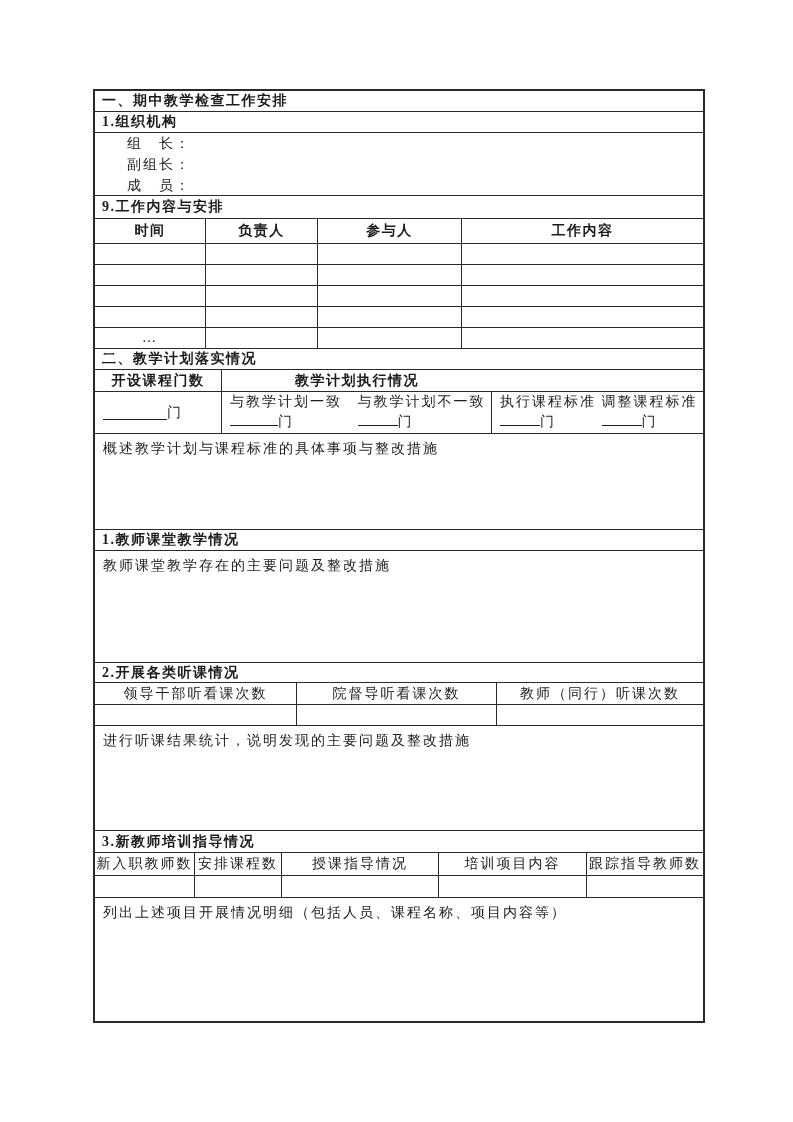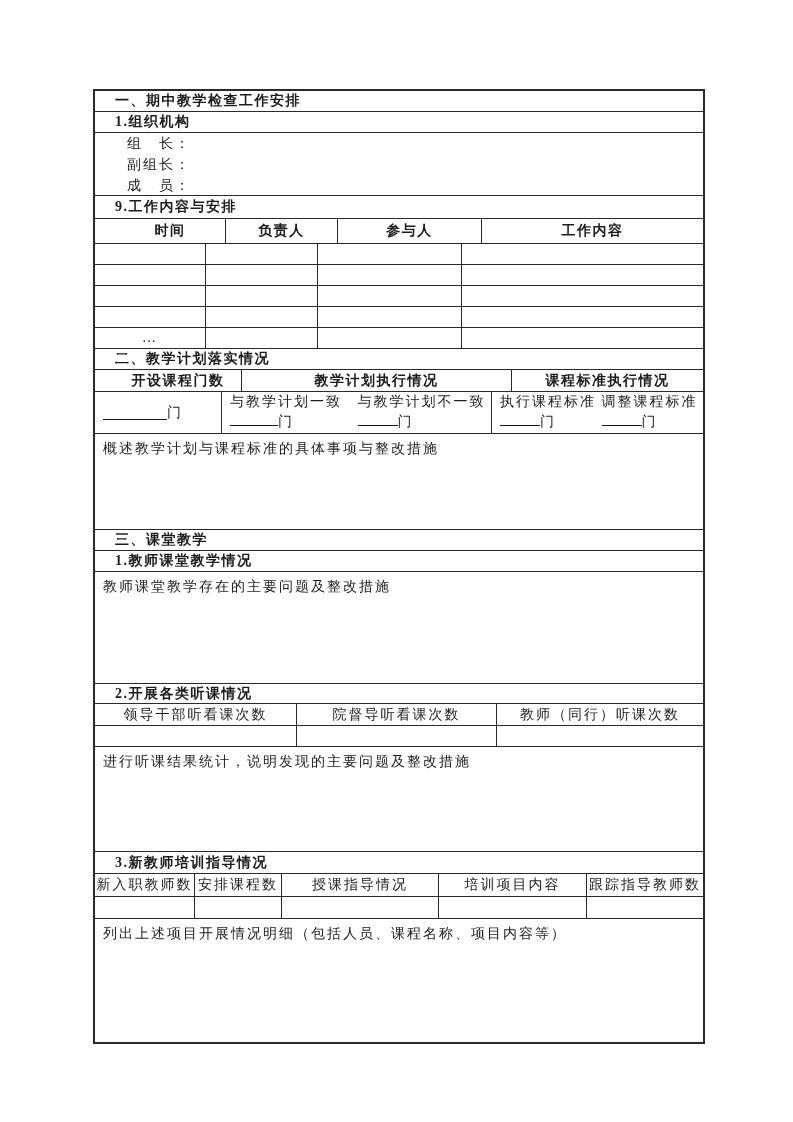--- a/index.html
+++ b/index.html
@@ -3,21 +3,21 @@
 <meta charset="utf-8">
 <style>
   :root{ --bc:#2a2a2a; --tc:#1c1c1c; }
   html,body{margin:0;padding:0;background:#ffffff;}
   .page{position:relative;width:793px;height:1122px;background:#ffffff;overflow:hidden;
         font-family:"Liberation Serif","DejaVu Serif",serif;color:var(--tc);font-size:14px;letter-spacing:2px;}
   .sheet{position:absolute;left:93px;top:89px;width:612px;border:2px solid var(--bc);box-sizing:border-box;}
   .row{display:flex;border-bottom:1px solid var(--bc);box-sizing:border-box;align-items:stretch;}
   .row:last-child{border-bottom:none;}
   .trow{display:block;box-sizing:border-box;padding-left:7px;}
-  .bold{font-weight:bold;letter-spacing:1.5px;padding-left:20px;}
+  .bold{font-weight:bold;letter-spacing:1.5px;}
   .cell{box-sizing:border-box;border-right:1px solid var(--bc);display:flex;align-items:center;justify-content:center;overflow:hidden;}
   .cell:last-child{border-right:none;}
   .cell.left{justify-content:flex-start;padding-left:8px;}
   .cell.two{align-items:flex-start;justify-content:center;padding-left:8px;line-height:20px;}
   .names{box-sizing:border-box;padding:0 0 0 6px;line-height:21px;}
   .prompt{box-sizing:border-box;padding:4px 8px 0 8px;line-height:21px;display:block;}
   .blank{display:inline-block;border-bottom:1px solid var(--tc);height:13px;vertical-align:baseline;}
   
   .t1c1{width:111px}.t1c2{width:112px}.t1c3{width:144px}.t1c4{flex:1}
   
@@ -83,40 +83,38 @@
       <div class="cell t1c2"></div>
       <div class="cell t1c3"></div>
       <div class="cell t1c4"></div>
     </div>
 
     <div class="row trow bold" style="height:21px;line-height:20px;">二、教学计划落实情况</div>
 
     <div class="row bold" style="height:22px;">
       <div class="cell t2c1">开设课程门数</div>
       <div class="cell t2c2">教学计划执行情况</div>
-      <div class="cell t2c3">课程标准执行情况</div>
     </div>
     <div class="row" style="height:42px;">
       <div class="cell t2c1 left"><span class="blank" style="width: 64px;"></span>门</div>
       <div class="cell t2c2 two">
         <div>与教学计划一致<span class="blank" style="width: 48px;"></span>门</div>
         <div>与教学计划不一致<span class="blank" style="width: 40px;"></span>门</div>
       </div>
       <div class="cell t2c3 two">
         <div>执行课程标准<span class="blank" style="width: 40px;"></span>门</div>
         <div>调整课程标准<span class="blank" style="width: 40px;"></span>门</div>
       </div>
     </div>
     <div class="row" style="height:96px;">
       <div class="prompt" style="width:100%;">
         <span>概述教学计划与课程标准的具体事项与整改措施</span>
       </div>
     </div>
 
-    <div class="row trow bold" style="height:21px;line-height:20px;">三、课堂教学</div>
     <div class="row trow bold" style="height:21px;line-height:20px;">1.教师课堂教学情况</div>
     <div class="row" style="height:112px;">
       <div class="prompt" style="width:100%;">
         <span>教师课堂教学存在的主要问题及整改措施</span>
       </div>
     </div>
 
     <div class="row trow bold" style="height:20px;line-height:19px;">2.开展各类听课情况</div>
     <div class="row" style="height:22px;">
       <div class="cell t3c1">领导干部听看课次数</div>

